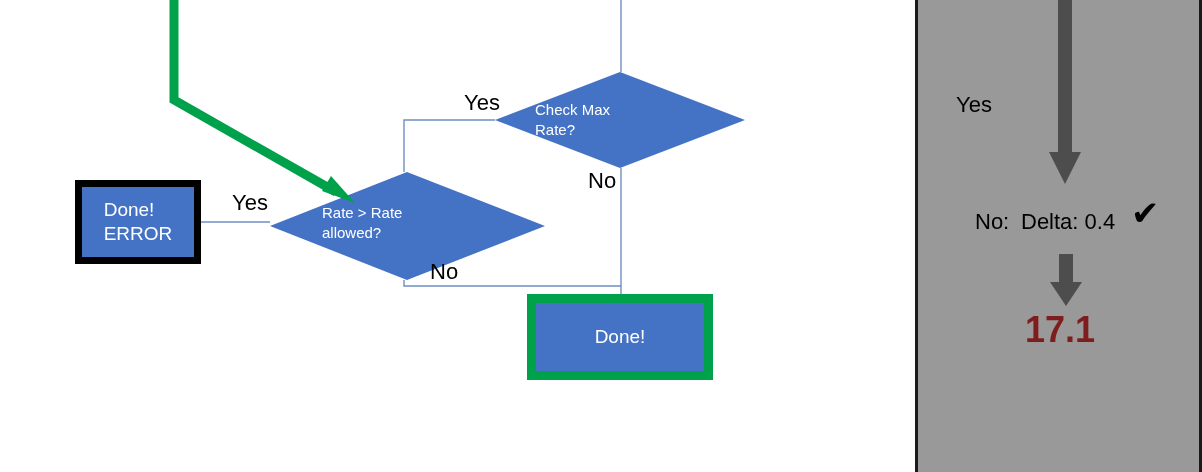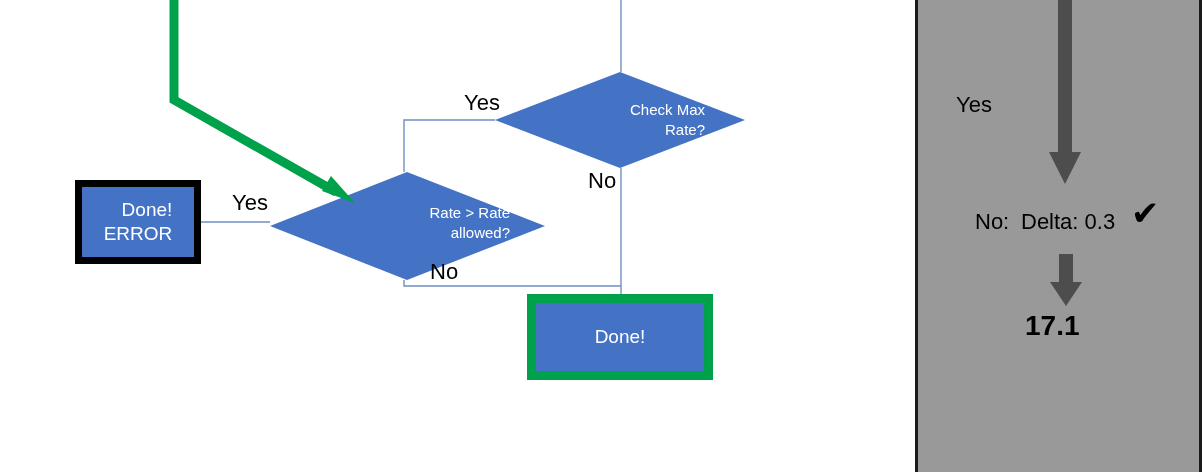--- a/index.html
+++ b/index.html
@@ -25,21 +25,21 @@
     width: 915px; height: 472px;
     overflow: hidden;
   }
   .flow-svg { position: absolute; left: 0; top: 0; }
 
   .node-label {
     position: absolute;
     color: #ffffff;
     font-size: 15px;
     line-height: 1.3;
-    text-align: right;
+    text-align: left;
     white-space: pre-line;
     pointer-events: none;
   }
   .edge-label {
     position: absolute;
     color: #000000;
     font-size: 22px;
     line-height: 1;
     white-space: nowrap;
   }
@@ -93,22 +93,22 @@
   .panel-svg { position: absolute; left: 0; top: 0; }
   .panel-text {
     position: absolute;
     color: #000000;
     font-size: 22px;
     line-height: 1;
     white-space: nowrap;
   }
   .panel-value {
     position: absolute;
-    color: #000000;
-    font-size: 28px;
+    color: #7f1d1d;
+    font-size: 36px;
     font-weight: bold;
     line-height: 1;
     white-space: nowrap;
   }
 </style>
 </head>
 <body>
 
 <div id="canvas">
 
@@ -135,21 +135,21 @@
 
       <g>
         <path d="M 174 -10 L 174 100 L 336 192" stroke="#00A14B" stroke-width="9" fill="none" stroke-linejoin="miter" stroke-linecap="butt"></path>
         <polygon points="355,203 322,191 331,176" fill="#00A14B"></polygon>
       </g>
     </svg>
 
     <div class="node-label" style="left:535px; top:100px; width:170px;">Check Max
 Rate?</div>
 
-    <div class="node-label" style="left:340px; top:203px; width:170px;">Rate &gt; Rate
+    <div class="node-label" style="left:322px; top:203px; width:170px;">Rate &gt; Rate
 allowed?</div>
 
     <div class="box-error">
       <div class="node-label">Done!
 ERROR</div>
     </div>
 
     <div class="box-done">
       <div class="node-label">Done!</div>
     </div>
@@ -172,20 +172,20 @@
       <g fill="#4d4d4d">
         <rect x="141" y="254" width="14" height="32"></rect>
         <polygon points="132,282 164,282 148,306"></polygon>
       </g>
     </svg>
 
     <div class="panel-text" style="left:38px; top:94px;">Yes</div>
 
     <div class="panel-text" style="left:38px; top:211px;margin-left:19px;">No:</div>
 
-    <div class="panel-text" style="left:103px; top:211px;">Delta: 0.3</div>
+    <div class="panel-text" style="left:103px; top:211px;">Delta: 0.4</div>
 
     <div class="panel-text" style="left:213px; top:196px; font-size:34px;">✔</div>
 
     <div class="panel-value" style="left:107px; top:312px;">17.1</div>
   </div>
 
 </div>
 
 </body></html>

